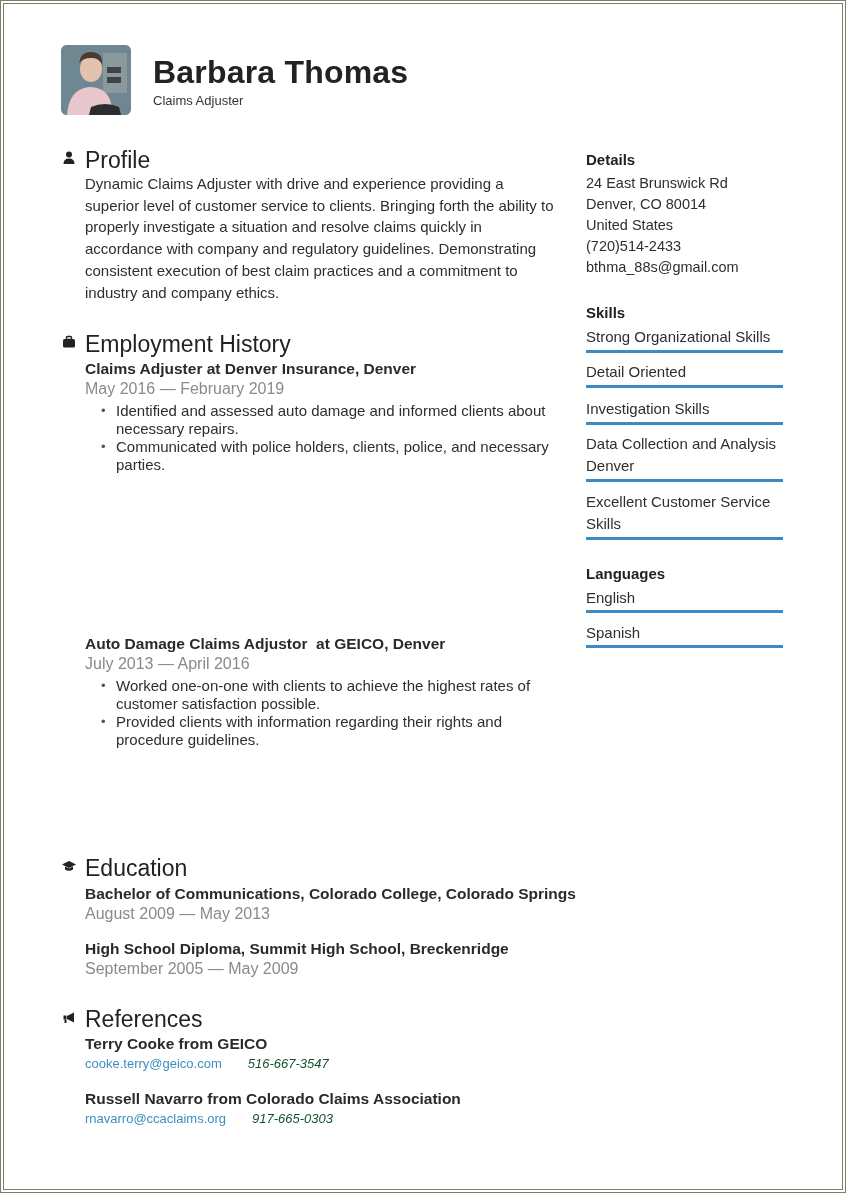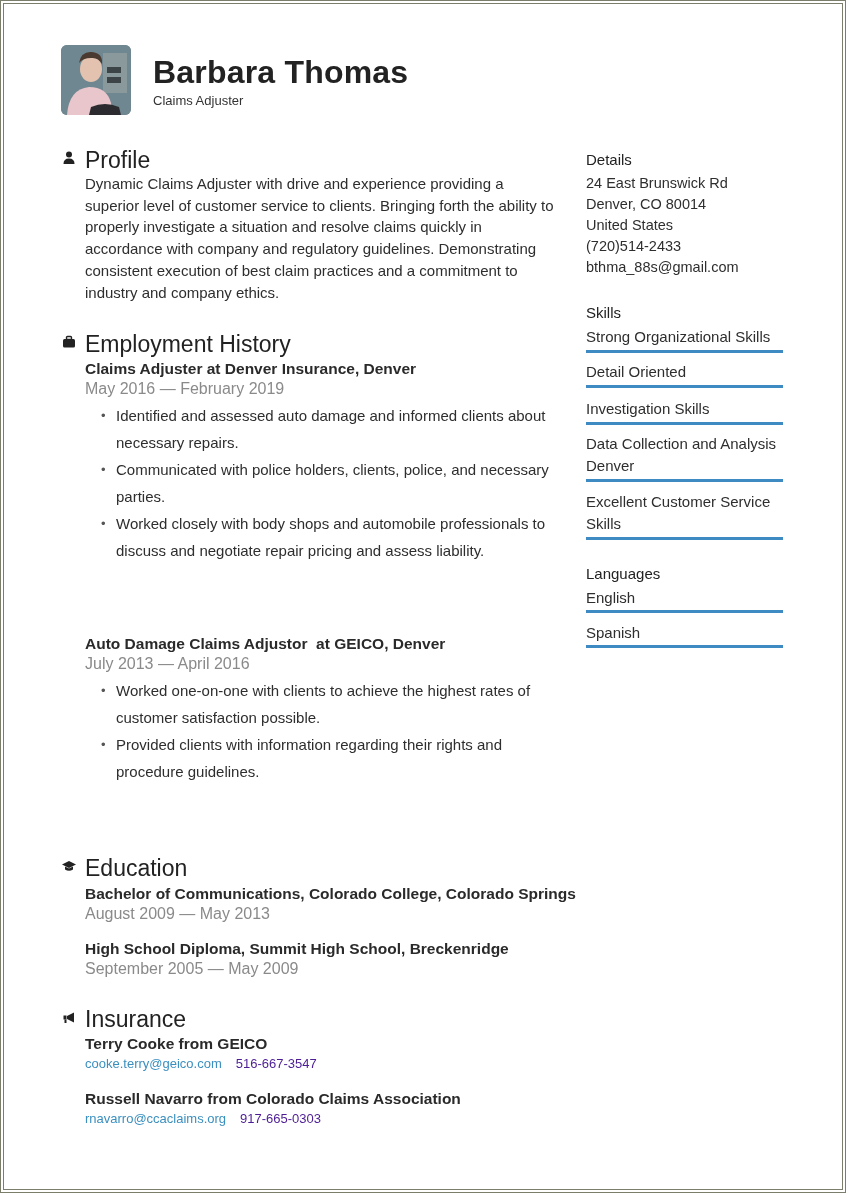--- a/index.html
+++ b/index.html
@@ -17,28 +17,28 @@
           color: #222; letter-spacing: 0.2px; white-space: nowrap; }
   .job-title { position: absolute; left: 153px; top: 93px; font-size: 13px; color: #333; white-space: nowrap; }
 
   
   .sec-icon { position: absolute; left: 62px; width: 14px; height: 14px; }
   .sec-title { position: absolute; left: 85px; font-size: 23px; color: #222; white-space: nowrap; }
   .para { position: absolute; left: 85px; width: 470px; font-size: 15px; line-height: 21.7px; color: #2e2e2e; }
   .job-head { position: absolute; left: 85px; font-size: 15.5px; font-weight: 600; color: #2a2a2a; white-space: pre; text-align: right; }
   .date { position: absolute; left: 85px; font-size: 16px; color: #8a8a8a; white-space: nowrap; }
   ul.bullets { position: absolute; left: 85px; width: 470px; margin: 0; padding: 0; list-style: none; }
-  ul.bullets li { position: relative; padding-left: 31px; font-size: 15px; line-height: 27px; color: #2e2e2e; }
+  ul.bullets li { position: relative; padding-left: 31px; font-size: 15px; line-height: 18px; color: #2e2e2e; }
   ul.bullets li::before { content: "•"; position: absolute; left: 16px; top: 0; color: #555; font-size: 13px; }
   .ref-contact { position: absolute; left: 85px; font-size: 13px; white-space: nowrap; }
   .link { color: #3a8fbf; }
-  .phone { color: #4c1d95; margin-left: 14px; }
+  .phone { color: #14532d; margin-left: 26px; font-style: italic; }
 
   
-  .side-h { position: absolute; left: 586px; font-size: 15px; font-weight: 400; color: #222; }
+  .side-h { position: absolute; left: 586px; font-size: 15px; font-weight: 700; color: #222; }
   .side-line { position: absolute; left: 586px; font-size: 14.5px; color: #2e2e2e; white-space: nowrap; }
   .side-item { position: absolute; left: 586px; width: 197px; font-size: 15px; line-height: 21.7px; color: #2e2e2e; }
   .bar { position: absolute; left: 586px; width: 197px; height: 3px; background: #3e8bc4; }
 </style>
 </head>
 <body>
 
 <div class="frame-outer"></div>
 <div class="frame-inner"></div>
 
@@ -68,21 +68,20 @@
   <rect x="4.5" y="1.5" width="5" height="3" rx="1" fill="none" stroke="#222" stroke-width="1.4"></rect>
   <rect x="1" y="4" width="12" height="8.5" rx="1.5" fill="#222"></rect>
 </svg>
 <div class="sec-title" style="top:331px">Employment History</div>
 
 <div class="job-head" style="top:360px">Claims Adjuster at Denver Insurance, Denver</div>
 <div class="date" style="top:380px">May 2016 — February 2019</div>
 <ul class="bullets" style="top:402px">
   <li>Identified and assessed auto damage and informed clients about necessary repairs.</li>
   <li>Communicated with police holders, clients, police, and necessary parties.</li>
-  <li>Worked closely with body shops and automobile professionals to discuss and negotiate repair pricing and assess liability.</li>
 </ul>
 
 <div class="job-head" style="top:635px">Auto Damage Claims Adjustor  at GEICO, Denver</div>
 <div class="date" style="top:655px">July 2013 — April 2016</div>
 <ul class="bullets" style="top:677px">
   <li>Worked one-on-one with clients to achieve the highest rates of customer satisfaction possible.</li>
   <li>Provided clients with information regarding their rights and procedure guidelines.</li>
 </ul>
 
 <svg class="sec-icon" style="top:859px" viewBox="0 0 14 14">
@@ -93,21 +92,21 @@
 <div class="job-head" style="top:885px">Bachelor of Communications, Colorado College, Colorado Springs</div>
 <div class="date" style="top:905px">August 2009 — May 2013</div>
 <div class="job-head" style="top:940px">High School Diploma, Summit High School, Breckenridge</div>
 <div class="date" style="top:960px">September 2005 — May 2009</div>
 
 <svg class="sec-icon" style="top:1011px" viewBox="0 0 14 14">
   <path d="M5 5 L12 1.5 L12 11.5 L5 8Z" fill="#222"></path>
   <rect x="1.5" y="4.5" width="3" height="4" fill="#222"></rect>
   <rect x="2.5" y="8.5" width="2" height="3.5" fill="#222"></rect>
 </svg>
-<div class="sec-title" style="top:1006px">Insurance</div>
+<div class="sec-title" style="top:1006px">References</div>
 <div class="job-head" style="top:1035px">Terry Cooke from GEICO</div>
 <div class="ref-contact" style="top:1056px">
   <span class="link">cooke.terry@geico.com</span><span class="phone">516-667-3547</span>
 </div>
 <div class="job-head" style="top:1090px">Russell Navarro from Colorado Claims Association</div>
 <div class="ref-contact" style="top:1111px">
   <span class="link">rnavarro@ccaclaims.org</span><span class="phone">917-665-0303</span>
 </div>
 
 <div class="side-h" style="top:151px">Details</div>

